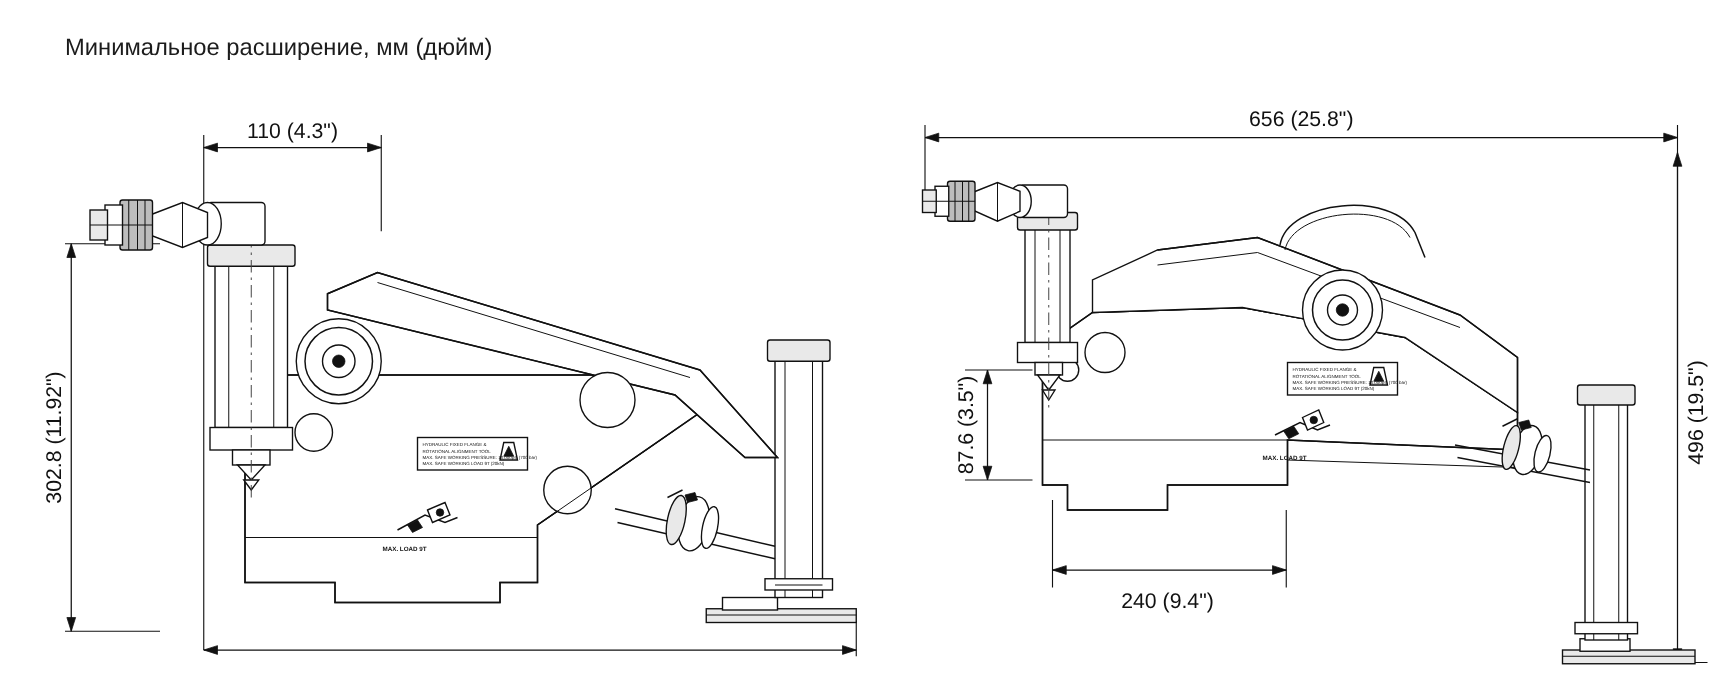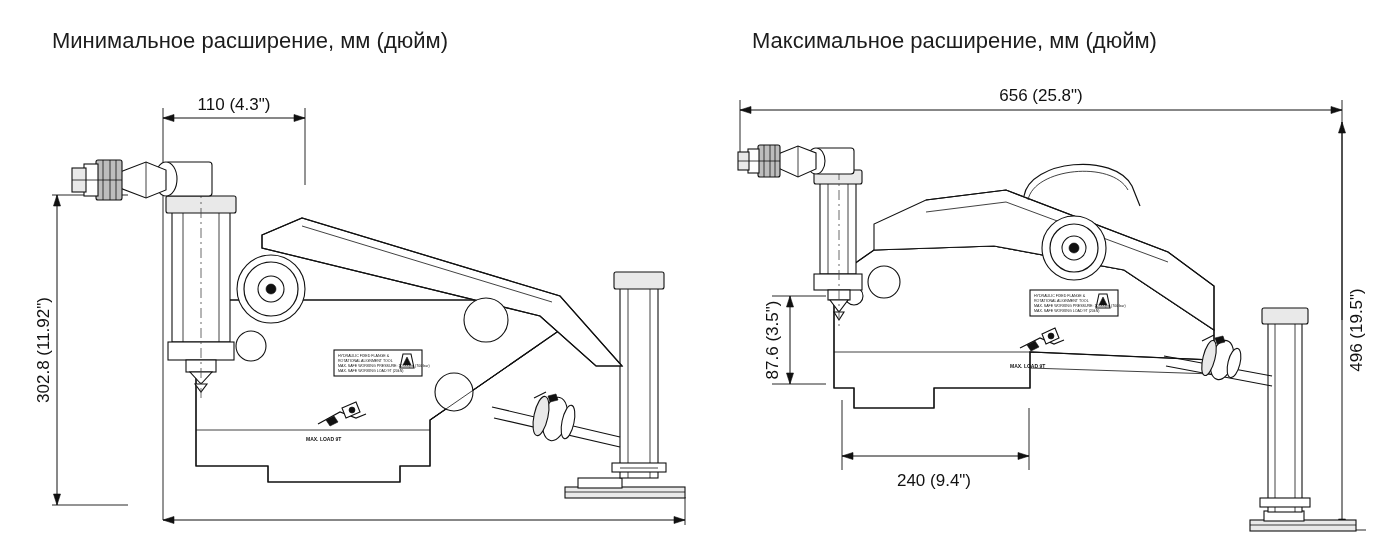--- a/index.html
+++ b/index.html
@@ -19,21 +19,21 @@
     position: absolute;
     top: 0;
     height: 554px;
   }
   #panel-left  { left: 0px;   width: 694px; }
   #panel-right { left: 694px; width: 694px; }
 
   .panel-title {
     position: absolute;
     top: 28px;
-    font-size: 22px;
+    font-size: 19px;
     color: #1c1c1c;
     white-space: nowrap;
   }
   #title-left  { left: 52px; }
   #title-right { left: 58px; }
 
   svg.drawing {
     position: absolute;
     left: 0;
     top: 0;
@@ -194,21 +194,20 @@
         <text class="plate-text" x="338" y="372">MAX. SAFE WORKING LOAD 9T (20kN)</text>
         <text class="plate-text-load" x="306" y="441">MAX. LOAD  9T</text>
       </g>
 
     </g>
   </svg>
 </div>
 
 <div class="panel" id="panel-right">
 
-  <div class="panel-title" id="title-right">Максимальное расширение, мм (дюйм)</div>
 
   <svg class="drawing" id="svg-right" viewBox="0 0 694 554">
 
     <g>
       <line class="extline" x1="46" y1="100" x2="46" y2="160"></line>
       <line class="extline" x1="648" y1="100" x2="648" y2="320"></line>
       <line class="dimline" x1="46" y1="110" x2="648" y2="110"></line>
       <polygon class="fillk" points="46,110 57,106.5 57,113.5"></polygon>
       <polygon class="fillk" points="648,110 637,106.5 637,113.5"></polygon>
       <text class="dim-label" x="347" y="101" text-anchor="middle">656 (25.8")</text>

